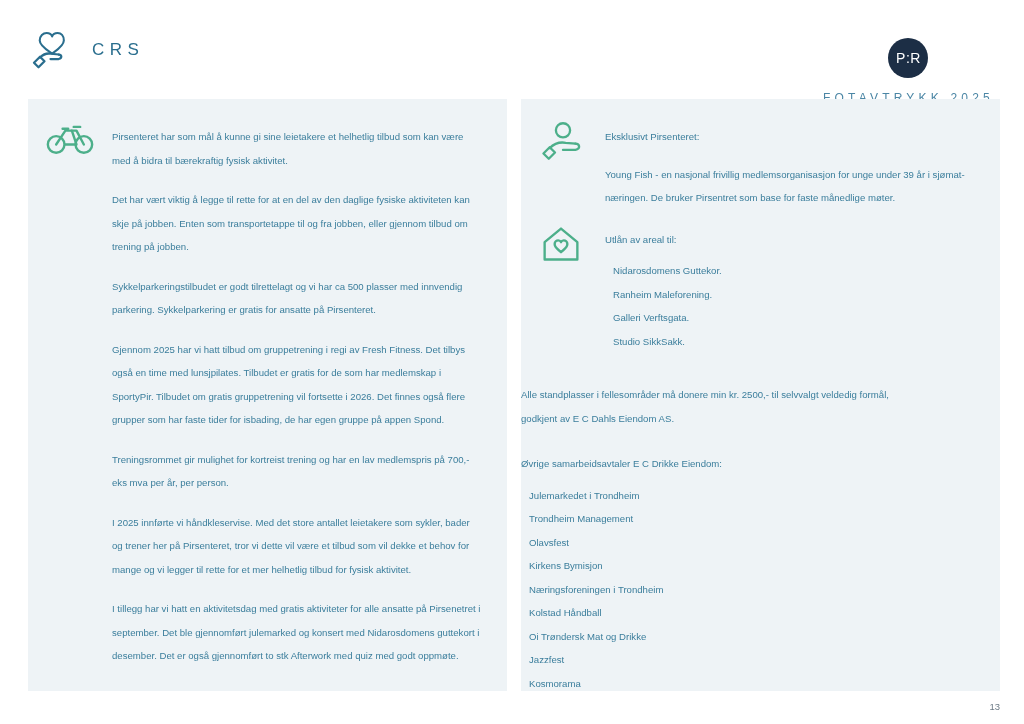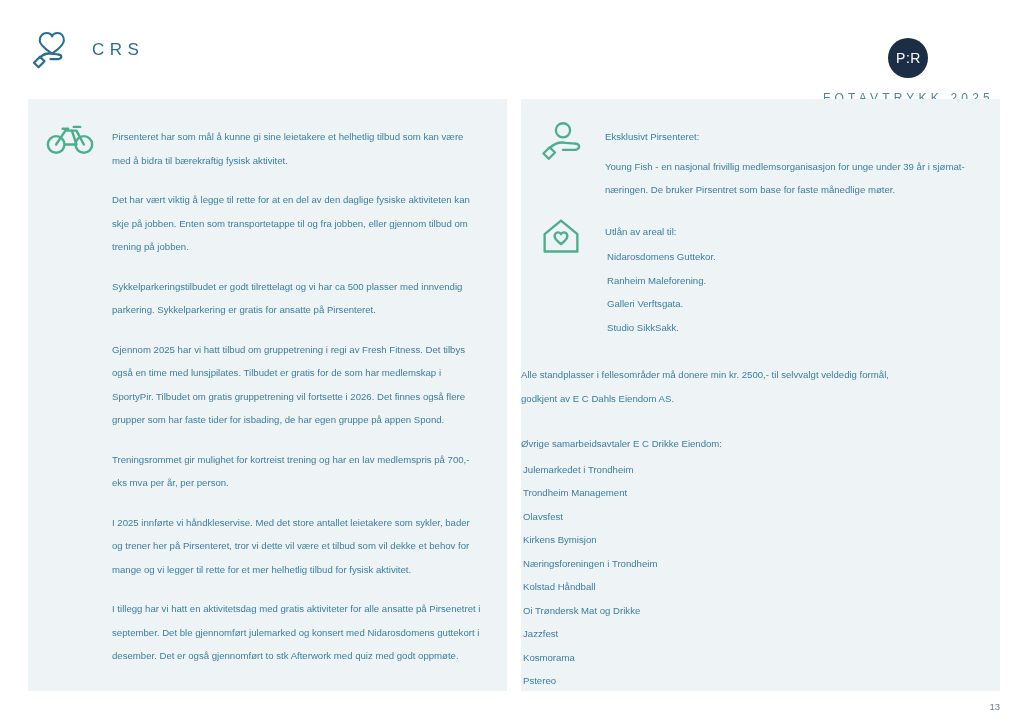--- a/index.html
+++ b/index.html
@@ -128,21 +128,21 @@
     color: #3b7e9c;
     margin: 0;
     font-weight: 400;
     max-width: 370px;
   }
 
   .spacer-block { height: 22px; }
 
   .list-plain {
     list-style: none;
-    margin: 2px;
+    margin: 8px;
     padding: 0;
   }
   .list-plain li {
     font-size: 9.6px;
     line-height: 2.45;
     color: #3b7e9c;
     font-weight: 400;
   }
 
   .right-block {
@@ -220,21 +220,21 @@
       <svg viewBox="0 0 54 44" width="48" height="40" fill="none" stroke="#4caf8a" stroke-width="2.6" stroke-linecap="round" stroke-linejoin="round">
         <circle cx="27" cy="10" r="8"></circle>
         <path d="M5 36 L12 29 L18 35 L11 42 Z"></path>
         <path d="M12 30 C17 25 24 23 30 24 L41 25"></path>
         <path d="M41 25 C46 25 47 31 41 32 L27 32"></path>
       </svg>
     </div>
 
     <div class="section-body">
       <p class="tight-line">Eksklusivt Pirsenteret:</p>
-      <p class="tight-line" style="margin-top:6px">Young Fish - en nasjonal frivillig medlemsorganisasjon for unge under 39 år i sjømat-næringen. De bruker Pirsentret som base for faste månedlige møter.</p>
+      <p class="tight-line" style="margin-top:14px">Young Fish - en nasjonal frivillig medlemsorganisasjon for unge under 39 år i sjømat-næringen. De bruker Pirsentret som base for faste månedlige møter.</p>
     </div>
 
   </div>
 
   <div class="section" style="margin-top:6px">
 
     <div class="section-icon" style="padding-top:8px">
       <svg viewBox="0 0 48 44" width="44" height="40" fill="none" stroke="#4caf8a" stroke-width="2.6" stroke-linecap="round" stroke-linejoin="round">
         <path d="M6 20 L24 5 L42 20 L42 39 L6 39 Z"></path>
         <path d="M24 31 C21 28 17 26 17 22 C17 19.5 19 18 21 18 C22.5 18 23.6 19 24 20 C24.4 19 25.5 18 27 18 C29 18 31 19.5 31 22 C31 26 27 28 24 31 Z"></path>

